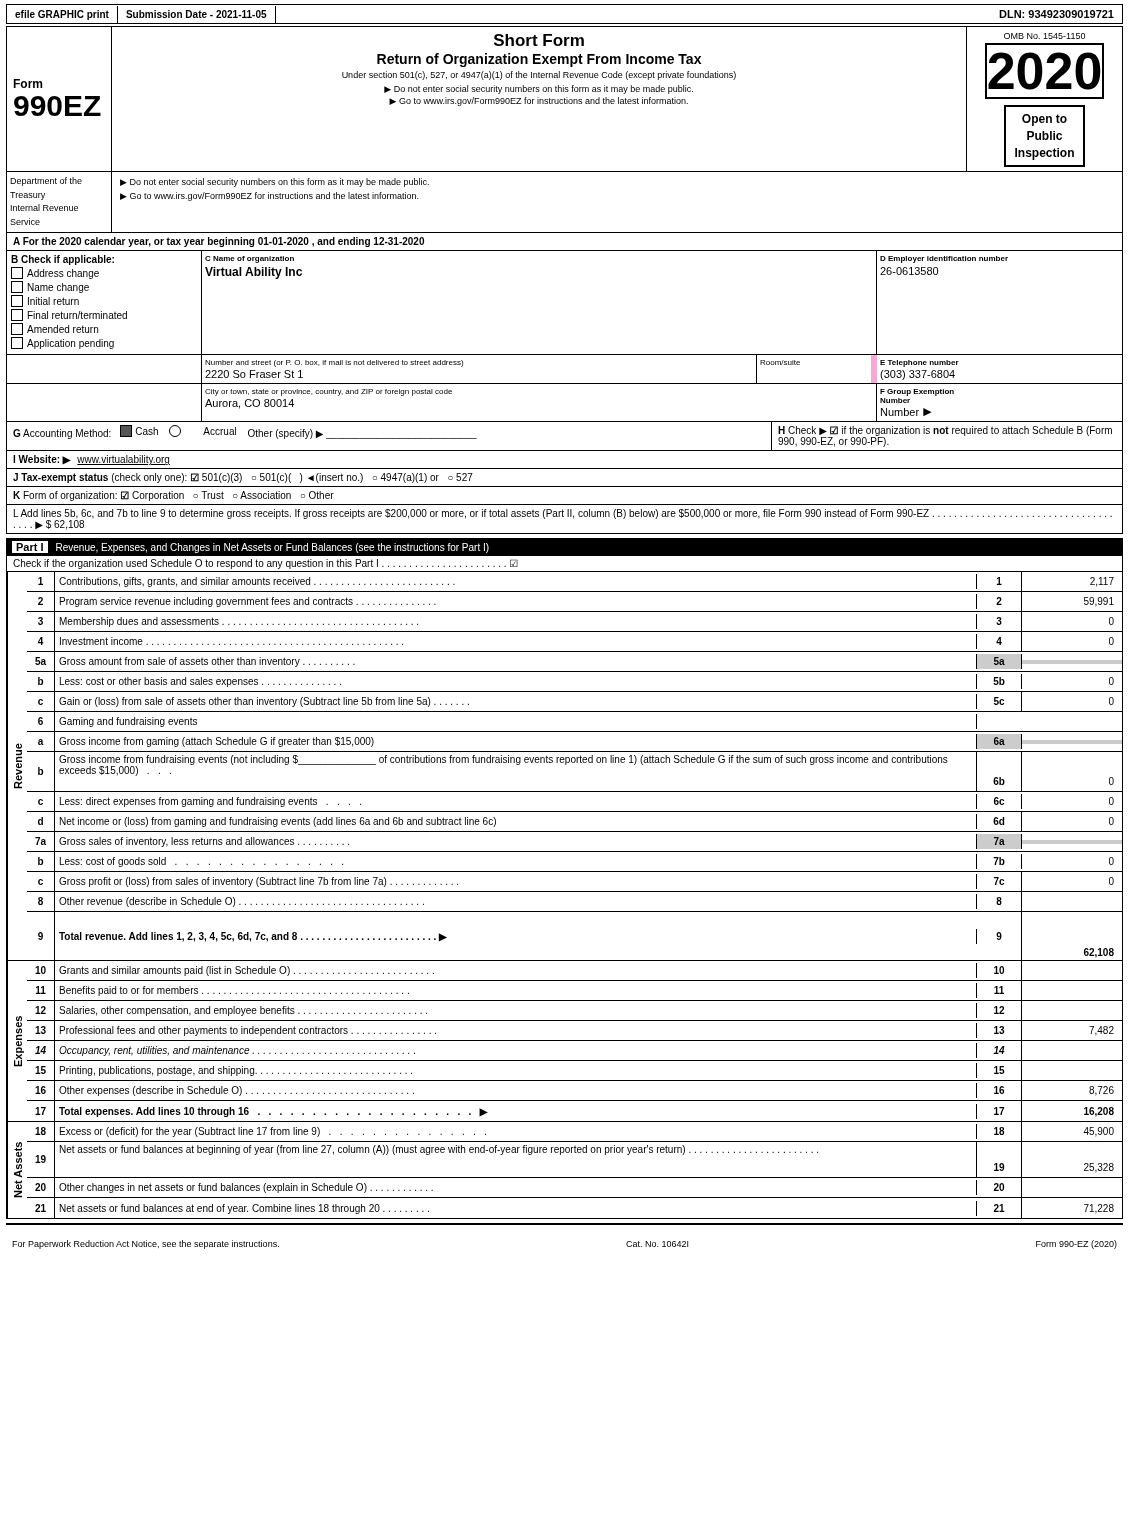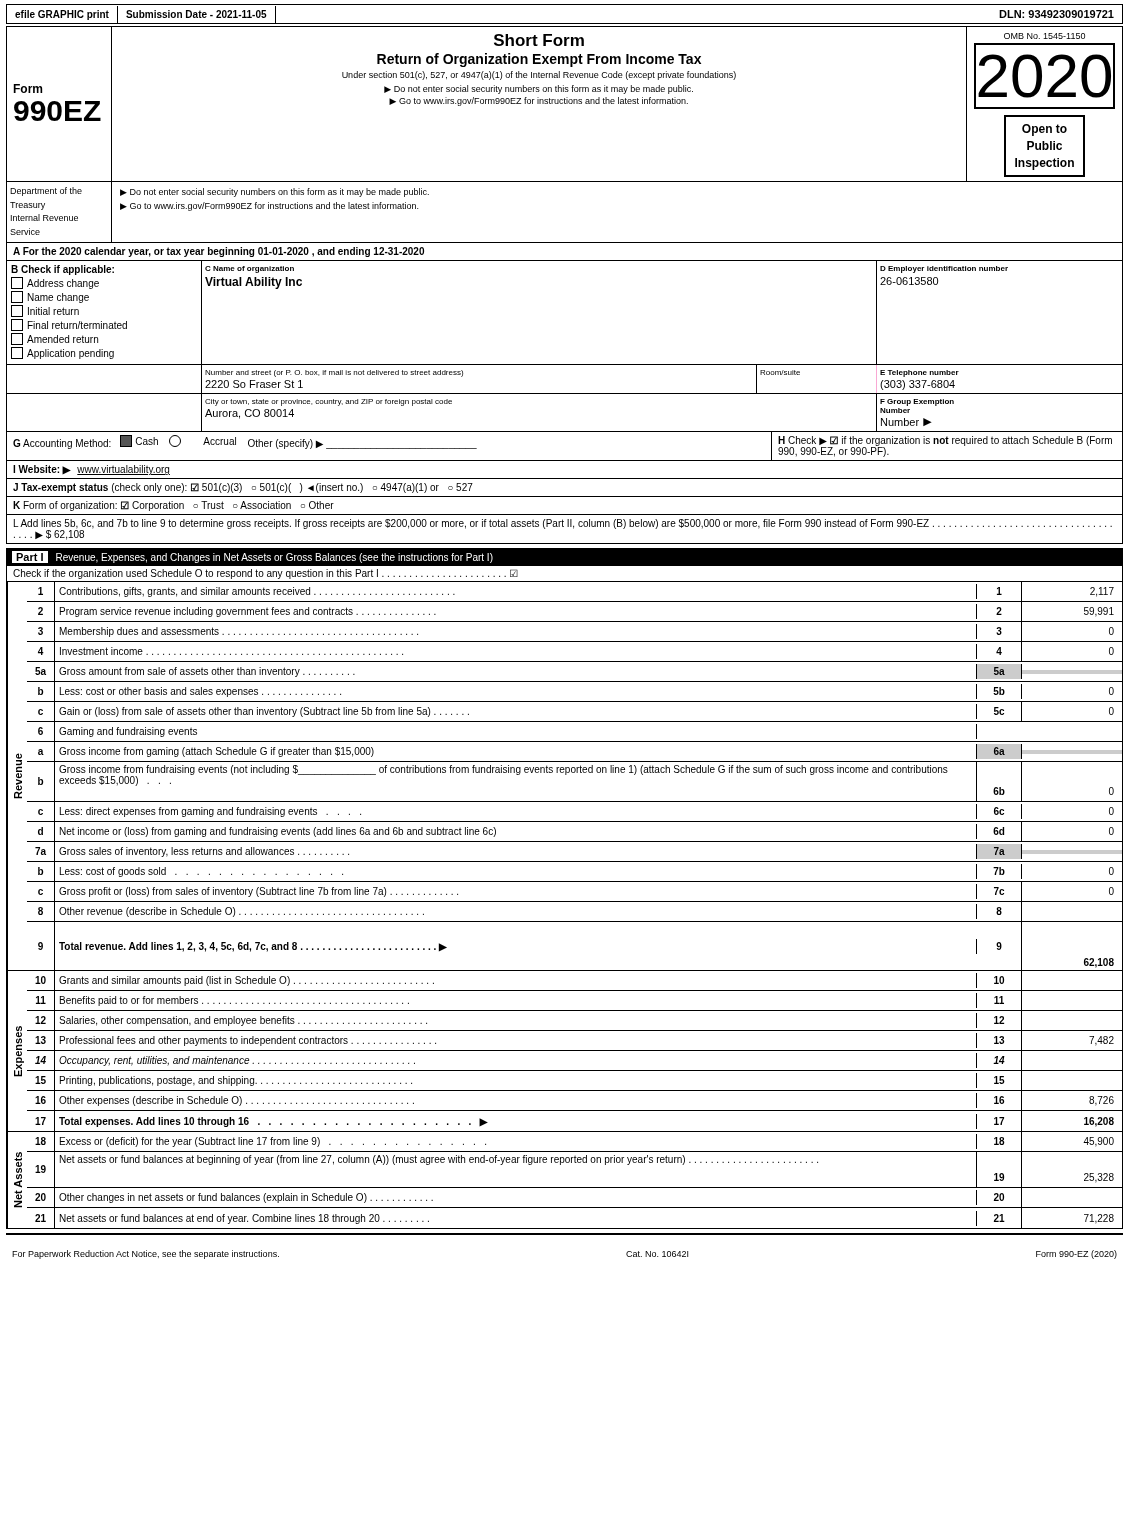--- a/index.html
+++ b/index.html
@@ -34,21 +34,21 @@
     <div style="flex:1; border-right:1px solid #000; padding:4px 8px; text-align:center;">
       <div style="font-size:17px; font-weight:bold;">Short Form</div>
       <div style="font-size:14px; font-weight:bold; margin-bottom:3px;">Return of Organization Exempt From Income Tax</div>
       <div style="font-size:9px; margin-bottom:4px;">Under section 501(c), 527, or 4947(a)(1) of the Internal Revenue Code (except private foundations)</div>
       <div style="font-size:9px; margin-bottom:2px;">▶ Do not enter social security numbers on this form as it may be made public.</div>
       <div style="font-size:9px;">▶ Go to www.irs.gov/Form990EZ for instructions and the latest information.</div>
     </div>
 
     <div style="width:155px; padding:4px 6px; display:flex; flex-direction:column; align-items:center;">
       <div style="font-size:9px; margin-bottom:2px;">OMB No. 1545-1150</div>
-      <div style="font-size:62px; font-weight:normal; border:2px solid #000; padding:0 0; line-height:1;">2020</div>
+      <div style="font-size:52px; font-weight:bold; border:2px solid #000; padding:0 0; line-height:1;">2020</div>
       <div style="border:2px solid #000; margin-top:6px; padding:4px 8px; text-align:center; font-weight:bold; font-size:12px; line-height:1.4;">Open to<br>Public<br>Inspection</div>
     </div>
   </div>
 
   <div style="display:flex; border:1px solid #000; border-top:none;">
     <div style="width:105px; border-right:1px solid #000; padding:3px; font-size:9px; line-height:1.5;">
       Department of the<br>Treasury<br>Internal Revenue<br>Service
     </div>
     <div style="flex:1; padding:3px 8px;">
       <div style="font-size:9px; padding:2px 0;">▶ Do not enter social security numbers on this form as it may be made public.</div>
@@ -98,21 +98,21 @@
       <div style="font-size:11px; padding-top:2px;">26-0613580</div>
     </div>
   </div>
 
   <div style="display:flex; border:1px solid #000; border-top:none;">
     <div style="width:195px; border-right:1px solid #000;"></div>
     <div style="flex:1; border-right:1px solid #000; padding:3px;">
       <div style="font-size:8px;">Number and street (or P. O. box, if mail is not delivered to street address)</div>
       <div style="font-size:11px; padding-top:1px;">2220 So Fraser St 1</div>
     </div>
-    <div style="width:120px; border-right:1px solid #f9a8d4; padding:3px;">
+    <div style="width:120px; border-right:6px solid #f9a8d4; padding:3px;">
       <div style="font-size:8px;">Room/suite</div>
       <div style="font-size:11px; padding-top:1px;"></div>
     </div>
     <div style="width:245px; padding:3px;">
       <div style="font-size:8px; font-weight:bold;">E Telephone number</div>
       <div style="font-size:11px; padding-top:1px;">(303) 337-6804</div>
     </div>
   </div>
 
   <div style="display:flex; border:1px solid #000; border-top:none;">
@@ -160,21 +160,21 @@
 
   <div style="border:1px solid #000; border-top:none; padding:3px 6px; font-size:10px;">
     <span style="font-weight:bold;">K</span> Form of organization: <span style="font-weight:bold;">☑</span> Corporation &nbsp; ○ Trust &nbsp; ○ Association &nbsp; ○ Other
   </div>
 
   <div style="border:1px solid #000; border-top:none; padding:3px 6px; font-size:10px;">L Add lines 5b, 6c, and 7b to line 9 to determine gross receipts. If gross receipts are $200,000 or more, or if total assets (Part II, column (B) below) are $500,000 or more, file Form 990 instead of Form 990-EZ . . . . . . . . . . . . . . . . . . . . . . . . . . . . . . . . . . . . . ▶ $ 62,108</div>
 
   <div style="display:flex; align-items:center; background:#000; color:#fff; padding:3px 6px; margin-top:4px;">
     <span style="font-weight:bold; font-size:11px; background:#fff; color:#000; padding:0 4px; margin-right:8px;">Part I</span>
     <span style="font-size:10px;">
-      <span>Revenue, Expenses, and Changes in Net Assets or Gross Balances</span> <span>(see the instructions for Part I)</span>
+      <span>Revenue, Expenses, and Changes in Net Assets or Fund Balances</span> <span>(see the instructions for Part I)</span>
     </span>
   </div>
 
   <div style="border:1px solid #000; border-top:none; padding:2px 6px; font-size:10px; display:flex; justify-content:space-between;">
     <span>Check if the organization used Schedule O to respond to any question in this Part I . . . . . . . . . . . . . . . . . . . . . . . ☑</span>
   </div>
 
   <div style="display:flex; border:1px solid #000; border-top:none;">
     <div style="writing-mode:vertical-lr; transform:rotate(180deg); font-weight:bold; font-size:11px; display:flex; align-items:center; justify-content:center; border-right:1px solid #000; padding:0 3px; min-width:20px;">Revenue</div>
     <div style="flex:1;">

